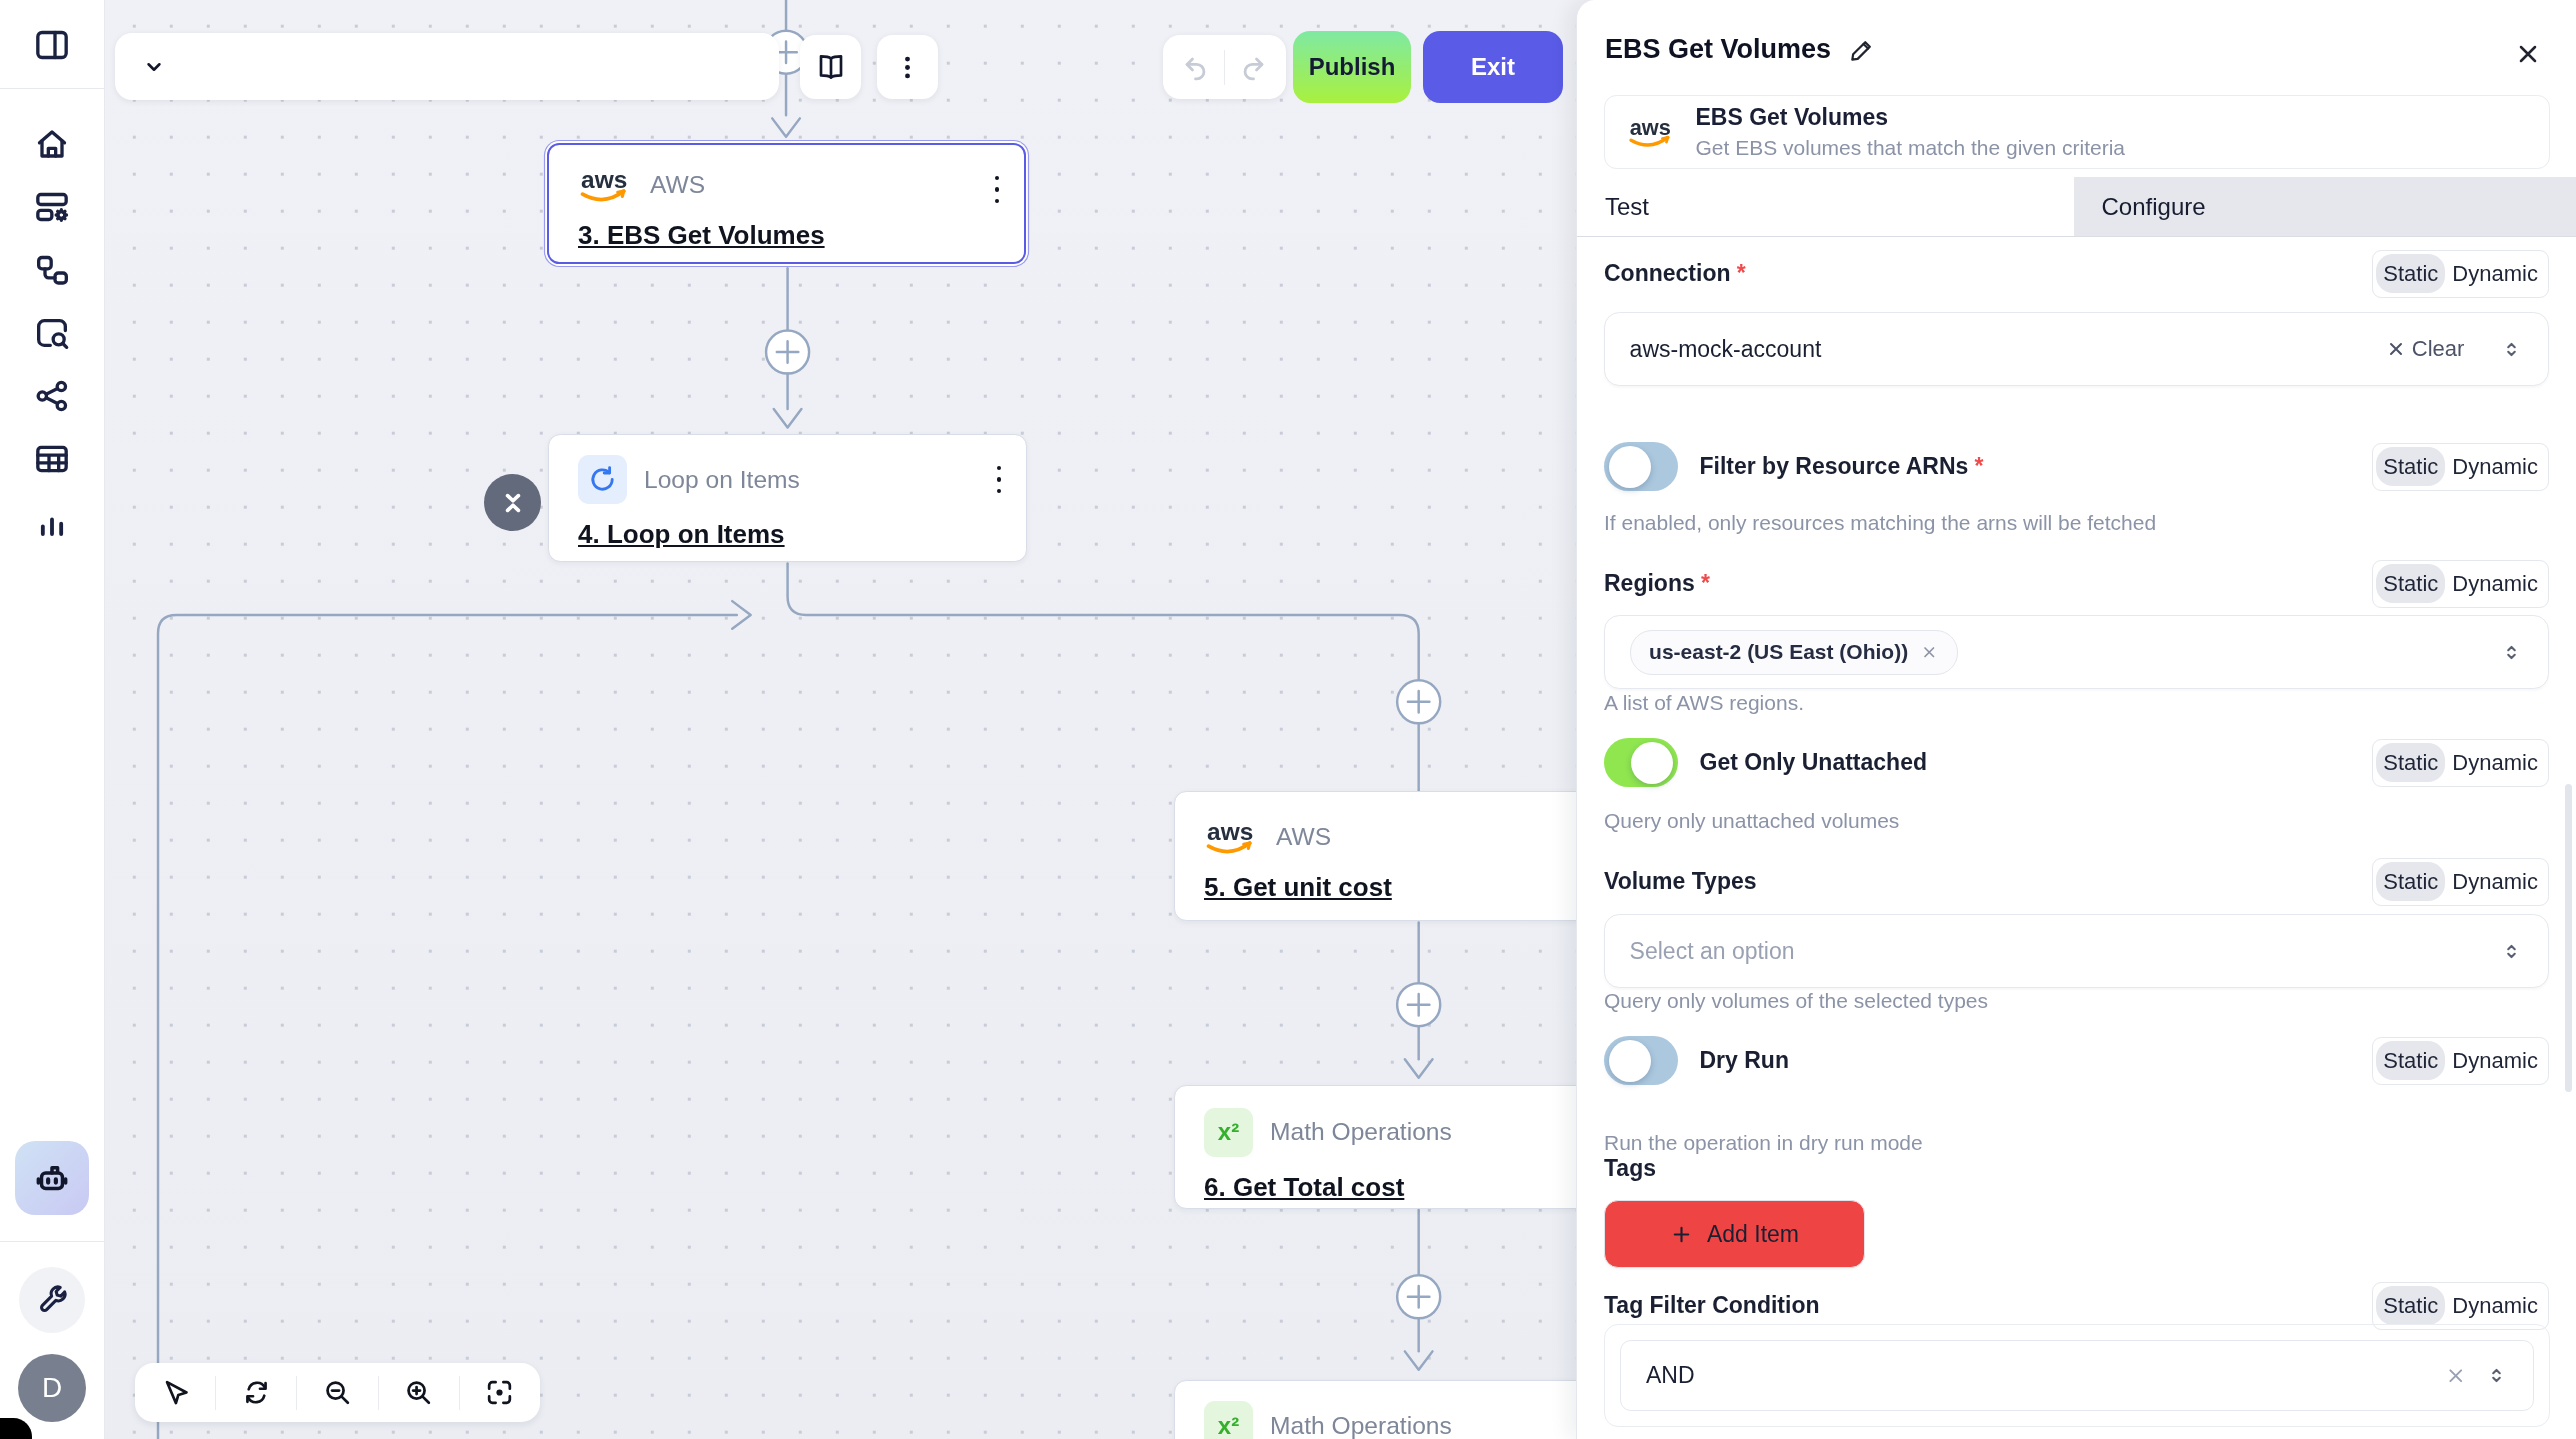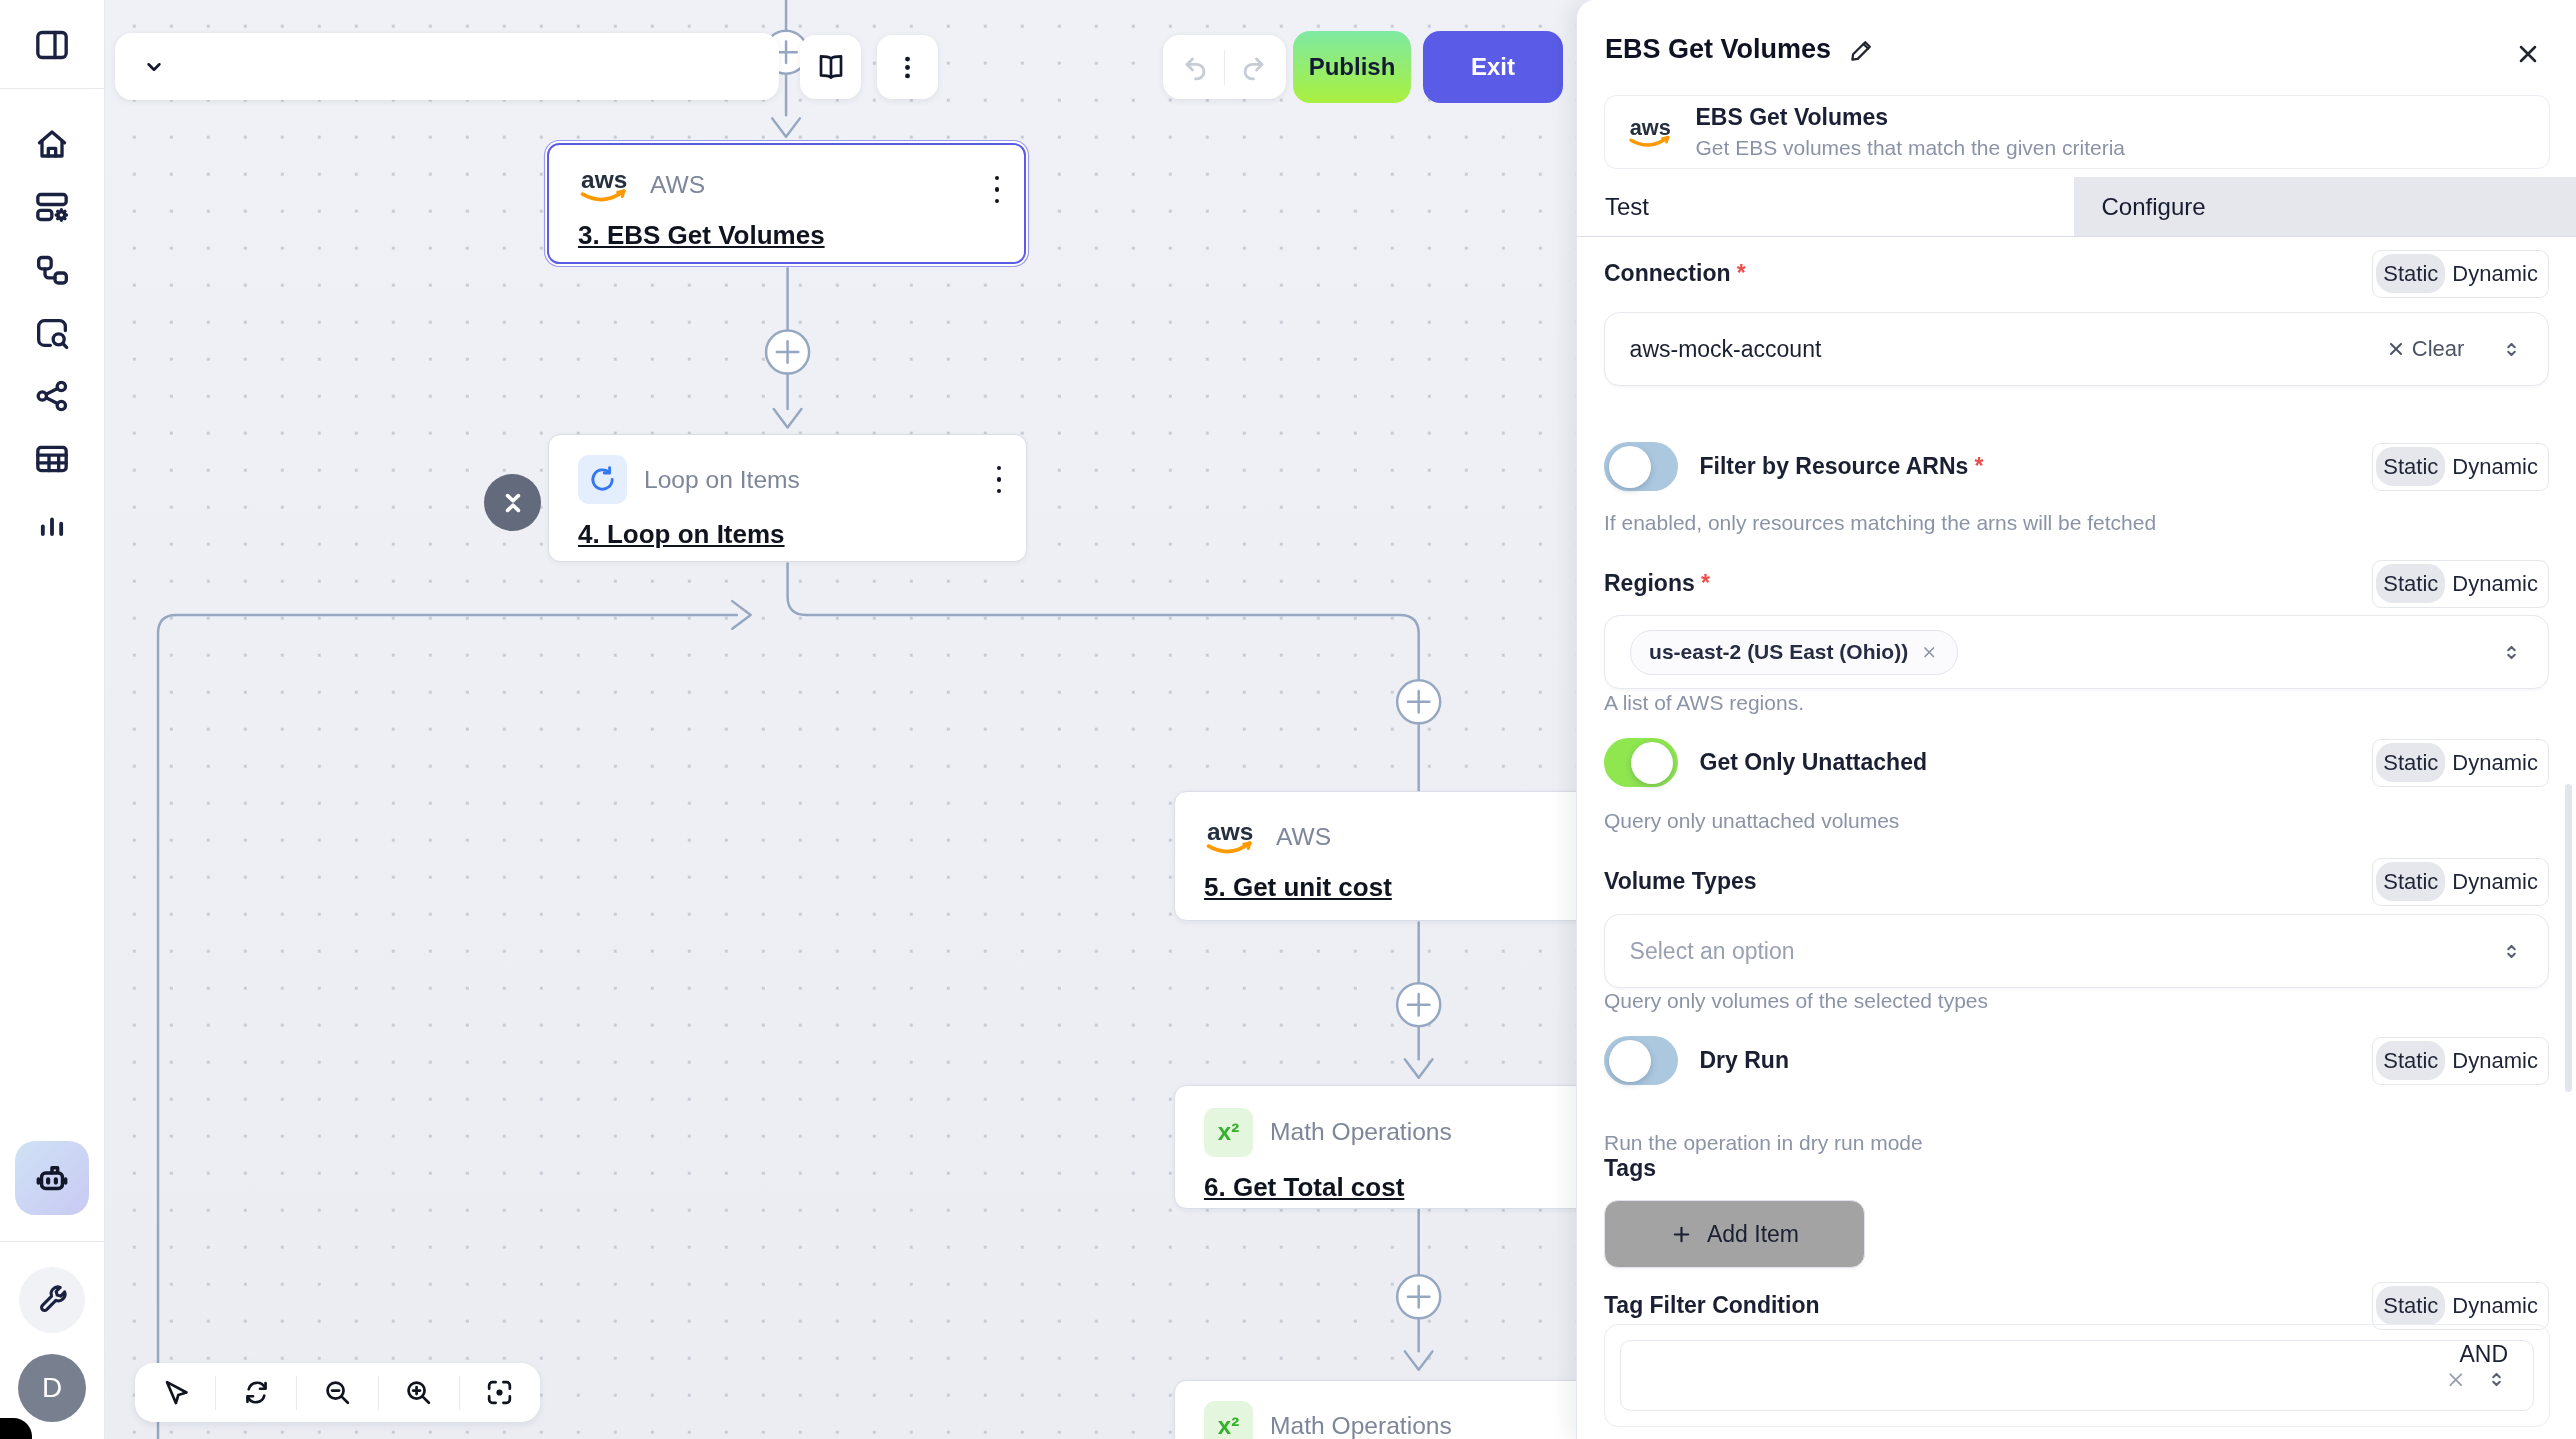--- a/index.html
+++ b/index.html
@@ -85,26 +85,26 @@
   .inp .val { font-size:23px; color:#1a2032; }
   .inp .ph { font-size:23px; color:#99a1b2; }
   .inp .right { margin-left:auto; display:flex; align-items:center; gap:36px; color:#4c5366; }
   .clear { display:flex; align-items:center; gap:6.2px; font-size:22px; font-weight:500; color:#4c5366; }
   .chip { height:45px; border:1.5px solid #e3e6ec; background:#fbfbfd; border-radius:22px; display:flex; align-items:center;
     gap:12.3px; padding:0 18.5px; font-size:21px; font-weight:600; color:#262c42; }
   .toggle { width:74px; height:49px; border-radius:31px; position:relative; flex:0 0 auto; margin-right:21.5px; }
   .toggle .knob { position:absolute; top:3.8px; width:42px; height:42px; border-radius:50%; background:#fff; box-shadow:0 2.3px 6.2px rgba(40,60,90,.25); }
   .toggle.off { background:#abc8df; } .toggle.off .knob { left:4.6px; }
   .toggle.on { background:#8fe64f; } .toggle.on .knob { right:4.6px; }
-  .additem { position:absolute; left:27px; top:1200px; width:261px; height:68px; border:1.5px solid #e1e4ea; background:#a3a3a3;
+  .additem { position:absolute; left:27px; top:1200px; width:261px; height:68px; border:1.5px solid #e1e4ea; background:#ef4444;
     border-radius:14px; display:flex; align-items:center; justify-content:center; gap:14px; font-size:23px; font-weight:500;
     color:#1a2032; box-shadow:0 1.5px 2.3px rgba(23,28,44,.03); }
   .tf-wrap { position:absolute; left:27px; right:26px; top:1324px; height:103px; border:1.5px solid #e9ecf1; border-radius:14px; padding:15.4px; }
-  .tf-wrap .inp2 { width:100%; height:100%; border:1.5px solid #e5e8ee; border-radius:10.8px; display:flex; align-items:flex-end;
-    padding:0 24.6px; font-size:23px; color:#1a2032;flex-direction:column; }
+  .tf-wrap .inp2 { width:100%; height:100%; border:1.5px solid #e5e8ee; border-radius:10.8px; display:flex; align-items:center;
+    padding:0 24.6px; font-size:23px; color:#1a2032; }
   .inp2 .right { margin-left:auto; display:flex; align-items:center; gap:18.5px; color:#585f73; }
   .pscroll { position:absolute; right:3.8px; top:784px; width:7.7px; height:308px; border-radius:4.6px; background:#e2e5eb; }
   .ic { display:inline-flex; }
 </style>
 </head>
 <body>
 
 <div class="canvas"></div>
 
 <svg class="edges" width="2576" height="1439" viewBox="0 0 3350 1872">

